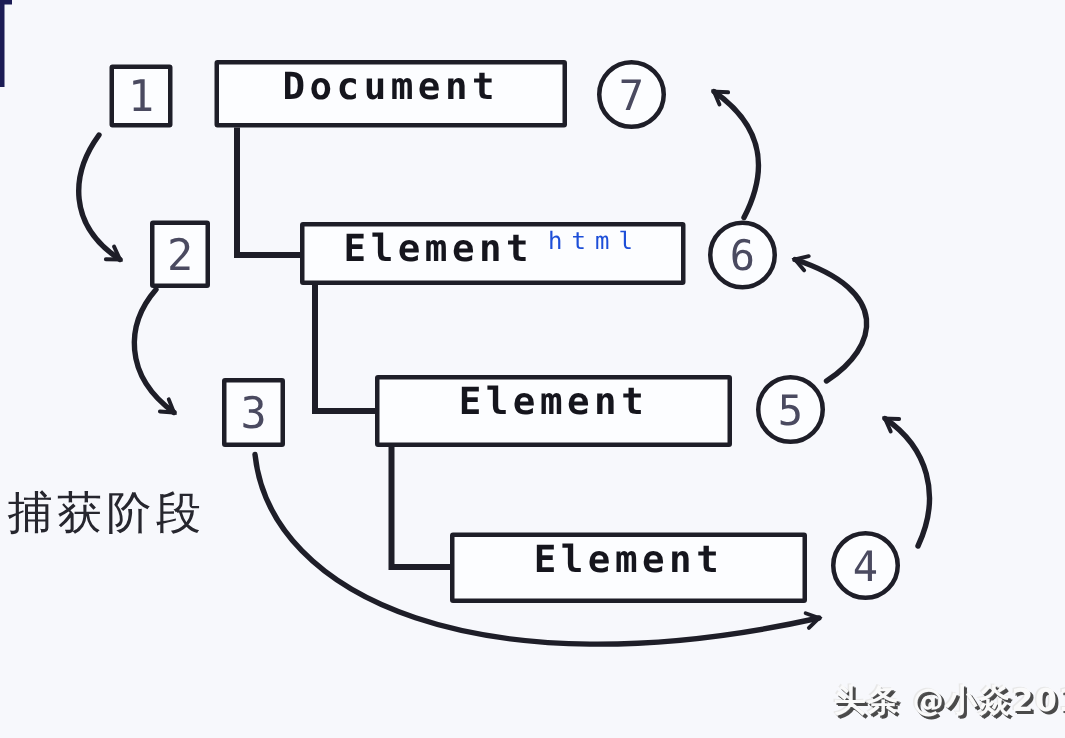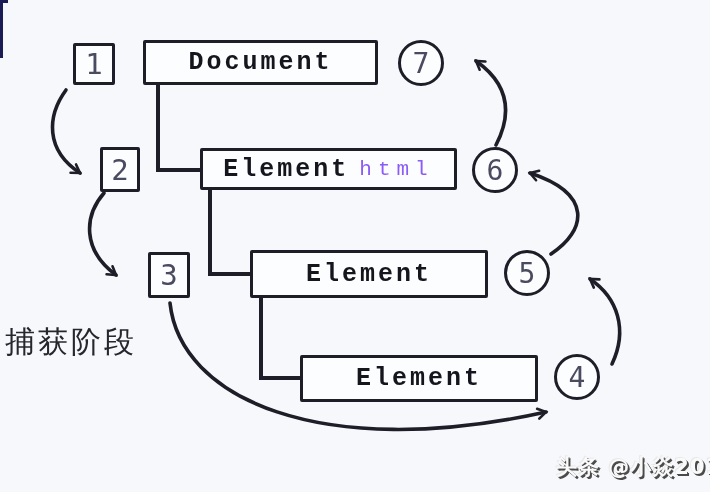--- a/index.html
+++ b/index.html
@@ -9,25 +9,25 @@
     background:#f7f8fc;
     overflow:hidden;
     font-family:"DejaVu Sans Mono","Liberation Mono",monospace;
   }
   .accent-left{position:absolute;left:0;top:0;width:3px;height:58px;background:#1c1c55;}
   .accent-top{position:absolute;left:0;top:0;width:8px;height:3px;background:#1c1c55;}
   .lines-svg{position:absolute;left:0;top:0;width:710px;height:492px;}
   .node{
     position:absolute;box-sizing:border-box;
     border:3px solid #1e1e28;background:#fcfdff;
-    display:flex;align-items:center;justify-content:center;
-    white-space:nowrap;border-radius:2px;font-family:Liberation Mono, monospace;
+    display:flex;align-items:flex-start;justify-content:center;
+    white-space:nowrap;border-radius:2px;
   }
   .node .bold{font-weight:700;color:#15151d;font-size:25px;letter-spacing:3px;}
-  .node .tag{color:#8b5cf6;font-size:21px;letter-spacing:6px;margin-left:10px;font-weight:400;}
+  .node .tag{color:#1d4ed8;font-size:16px;letter-spacing:6px;margin-left:10px;font-weight:400;}
   .node .tag:empty{display:none;margin:0;}
   .sq{
     position:absolute;box-sizing:border-box;
     border:3px solid #1e1e28;background:#fcfdff;border-radius:2px;
     display:flex;align-items:center;justify-content:center;
     font-size:29px;color:#4a4a60;
   }
   .circ{
     position:absolute;box-sizing:border-box;
     border:3px solid #1e1e28;background:#fcfdff;border-radius:50%;

